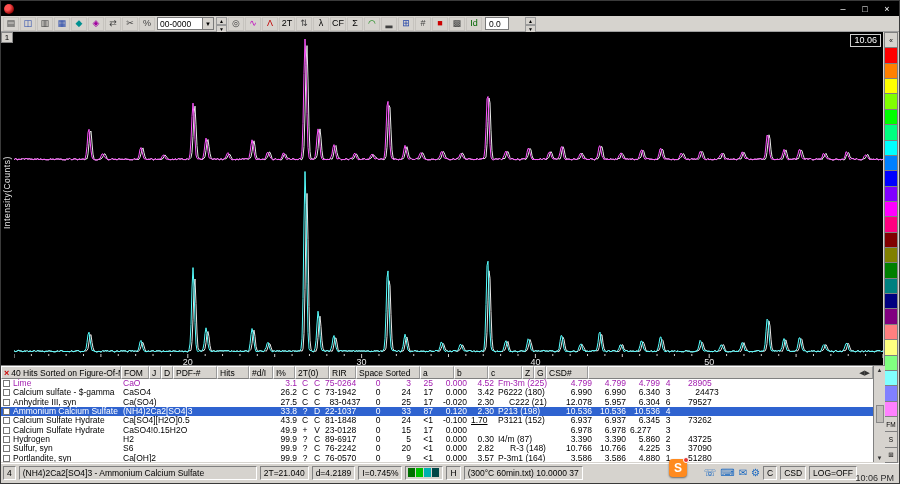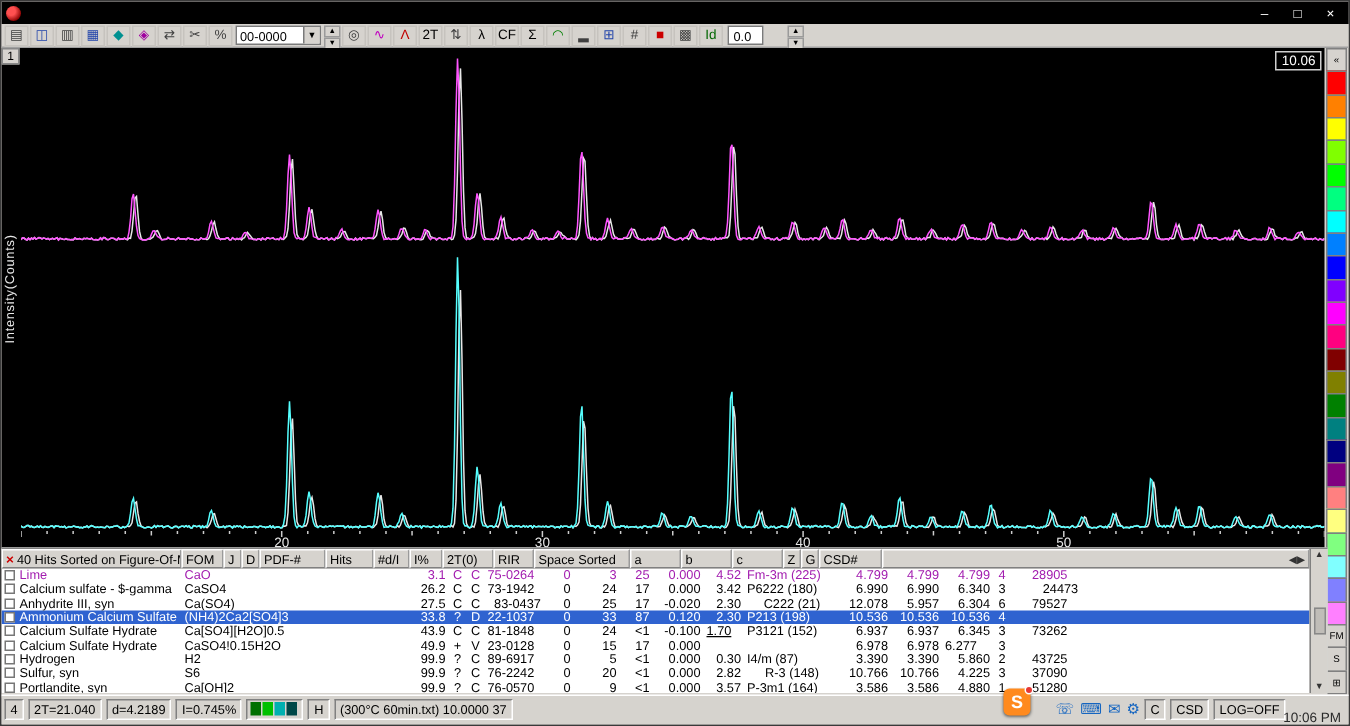--- a/index.html
+++ b/index.html
@@ -521,20 +521,21 @@
       <span>▲</span>
       <span class="vthumb"></span>
       <span>▼</span>
     </div>
   </div>
 
   <div class="gap"></div>
 
   <div class="statusbar">
     <div class="sbox">4</div>
+    <div class="sbox phase-box">(NH4)2Ca2[SO4]3 - Ammonium Calcium Sulfate</div>
     <div class="sbox">2T=21.040</div>
     <div class="sbox">d=4.2189</div>
     <div class="sbox">I=0.745%</div>
     <div class="sbox sprog">
         <i style="background: rgb(0, 112, 0);"></i>
         <i style="background: rgb(0, 192, 0);"></i>
         <i style="background: rgb(0, 176, 176);"></i>
         <i style="background: rgb(0, 72, 72);"></i>
       </div>
     <div class="sbox">H</div>

